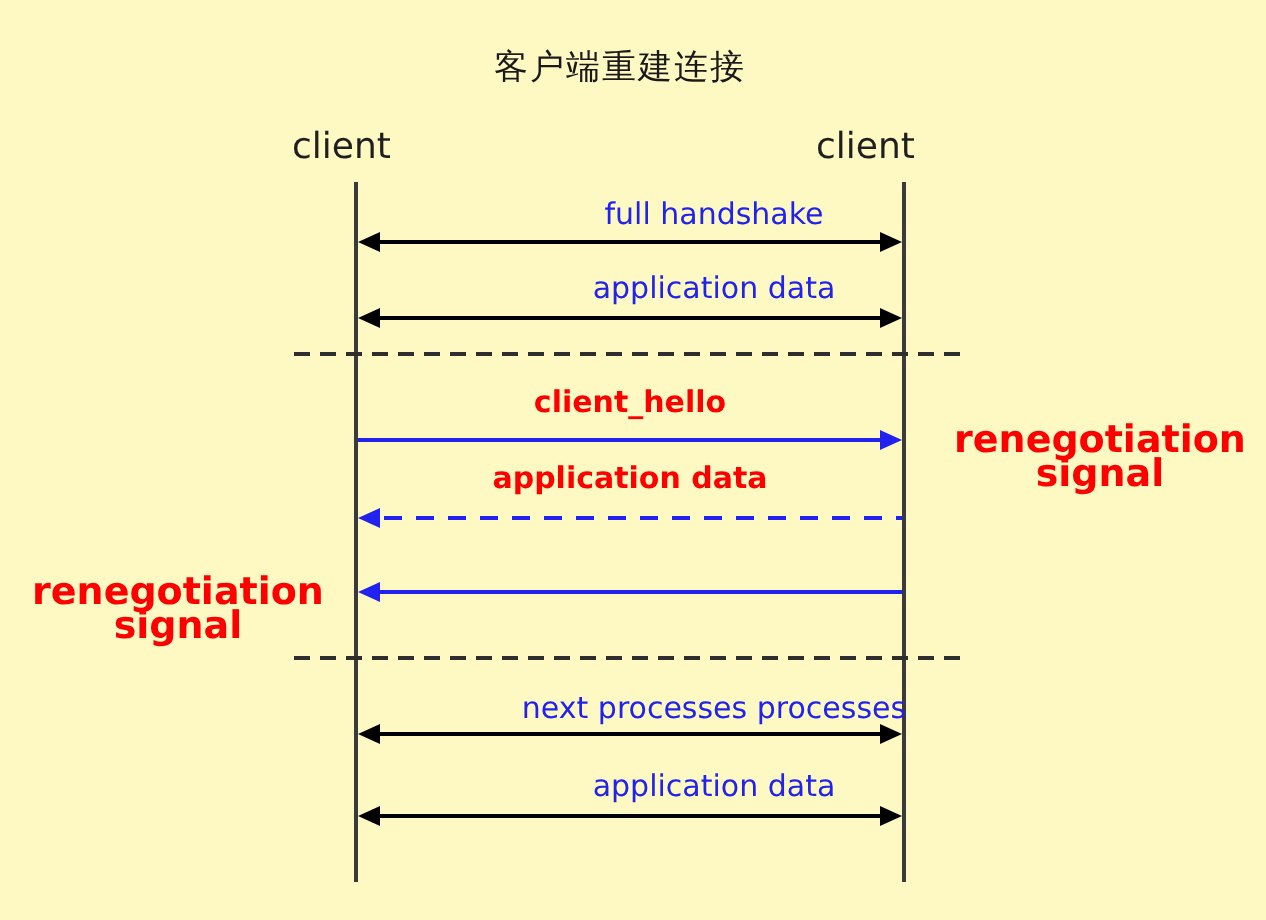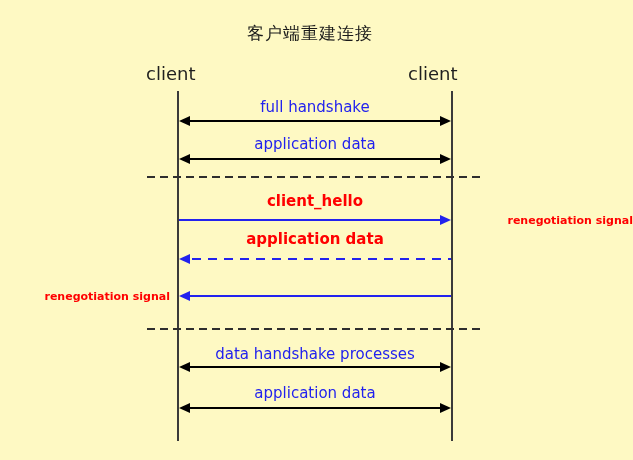--- a/index.html
+++ b/index.html
@@ -15,21 +15,21 @@
   .actor.client-label { left:146px; }
   .actor.server-label { left:408px; }
   .lifeline { position:absolute; top:91px; height:350px; width:2px; background:#3a3a3a; }
   .lifeline.left  { left:177px; }
   .lifeline.right { left:451px; }
 
   .msg-label {
     position:absolute; left:178px; width:274px; text-align:center;
     font-size:15px; line-height:18px;
   }
-  .blue { color:#2222ee; }
+  .blue { color:#2222ee;margin-left:42px; }
   .red  { color:#ff0000;font-weight:bold; }
 
   .arrow { position:absolute; left:179px; width:272px; height:2px; }
   .arrow .shaft { position:absolute; left:0; right:0; top:0; height:2px; background:#000000; }
   .arrow.double .shaft { left:9px; right:9px; }
   .arrow .head {
     position:absolute; width:0; height:0; top:-4px;
     border-top:5px solid transparent; border-bottom:5px solid transparent;
   }
   .arrow .head.hl { left:0;  border-right:11px solid #000000; }
@@ -43,21 +43,21 @@
 
   .arrow.blue-dashed-left .shaft {
     left:13px; background:repeating-linear-gradient(90deg,#2222ee 0 9px,transparent 9px 16px);
   }
   .arrow.blue-dashed-left .head.hl { border-right-color:#2222ee; }
 
   .separator {
     position:absolute; left:147px; width:336px; height:2px;
     background:repeating-linear-gradient(90deg,#2e2e2e 0 8px,transparent 8px 13px);
   }
-  .side-note { position:absolute; font-size:11px; line-height:17px; text-align:right; }
+  .side-note { position:absolute; font-size:19px; line-height:17px; text-align:center; }
   .side-note.right-note { left:467px; width:166px; top:212px; }
   .side-note.left-note  { left:8px;  width:162px; top:288px; }
 </style>
 </head>
 <body>
 
 <div class="canvas">
 
   <div class="title">客户端重建连接</div>
 
@@ -97,21 +97,21 @@
   </div>
 
   <div class="arrow blue-left" style="top:295px">
     <span class="head hl"></span>
     <span class="shaft"></span>
   </div>
   <div class="side-note left-note red">renegotiation signal</div>
 
   <div class="separator" style="top:328px"></div>
 
-  <div class="msg-label blue" style="top:345px">data handshake processes</div>
+  <div class="msg-label blue" style="top:345px">next processes processes</div>
   <div class="arrow double" style="top:366px">
     <span class="head hl"></span>
     <span class="shaft"></span>
     <span class="head hr"></span>
   </div>
 
   <div class="msg-label blue" style="top:384px">application data</div>
   <div class="arrow double" style="top:407px">
     <span class="head hl"></span>
     <span class="shaft"></span>

